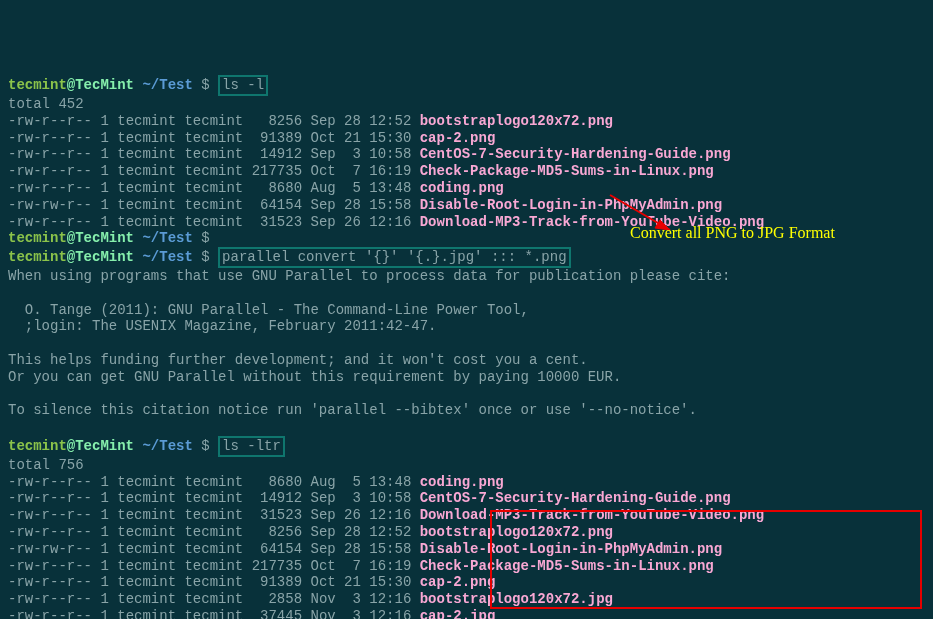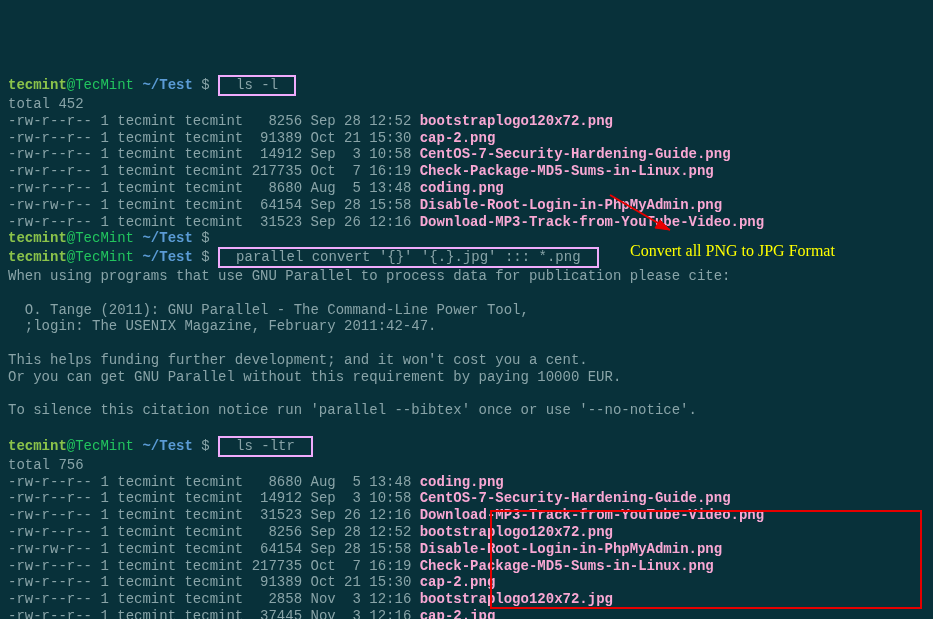--- a/index.html
+++ b/index.html
@@ -14,31 +14,31 @@
       line-height: 1.2;
       color: #89a4a8;
       padding: 8px;
       white-space: pre;
       overflow: hidden;
       width: 933px;
       height: 619px;
       position: relative;
     }
     .user { color: #8bc34a; font-weight: bold; }
-    .host { color: #22c55e; font-weight: normal; }
+    .host { color: #86efac; font-weight: bold; }
     .colon { color: #89a4a8; }
     .path { color: #5b9bd5; font-weight: bold; }
     .dollar { color: #89a4a8; }
     .cmd { color: #89a4a8; }
     .file { color: #f9a8d4; font-weight: bold; }
     .line { display: block; }
     .normal { color: #89a4a8; }
     .red-box {
-      border: 2px solid #f0abfc;
-      padding: 0 16px;
+      border: 2px solid #0f766e;
+      padding: 0 2px;
       display: inline-block;
     }
     .annotation {
       position: absolute;
       color: #ffff00;
       font-family: 'Times New Roman', serif;
       font-size: 16px;
       font-weight: normal;
     }
     .arrow {
@@ -57,18 +57,18 @@
 
 
 
 <div id="terminal"><span class="line"><span class="user">tecmint</span><span class="host">@TecMint</span><span class="colon"> </span><span class="path">~/Test</span><span class="dollar"> $ </span><span class="red-box cmd">ls -l</span></span><span class="line normal">total 452</span><span class="line"><span class="normal">-rw-r--r-- </span><span class="normal">1 </span><span class="normal">tecmint </span><span class="normal">tecmint</span><span class="normal">   8256 </span><span class="normal">Sep 28 12:52 </span><span class="file">bootstraplogo120x72.png</span></span><span class="line"><span class="normal">-rw-r--r-- </span><span class="normal">1 </span><span class="normal">tecmint </span><span class="normal">tecmint</span><span class="normal">  91389 </span><span class="normal">Oct 21 15:30 </span><span class="file">cap-2.png</span></span><span class="line"><span class="normal">-rw-r--r-- </span><span class="normal">1 </span><span class="normal">tecmint </span><span class="normal">tecmint</span><span class="normal">  14912 </span><span class="normal">Sep  3 10:58 </span><span class="file">CentOS-7-Security-Hardening-Guide.png</span></span><span class="line"><span class="normal">-rw-r--r-- </span><span class="normal">1 </span><span class="normal">tecmint </span><span class="normal">tecmint</span><span class="normal"> 217735 </span><span class="normal">Oct  7 16:19 </span><span class="file">Check-Package-MD5-Sums-in-Linux.png</span></span><span class="line"><span class="normal">-rw-r--r-- </span><span class="normal">1 </span><span class="normal">tecmint </span><span class="normal">tecmint</span><span class="normal">   8680 </span><span class="normal">Aug  5 13:48 </span><span class="file">coding.png</span></span><span class="line"><span class="normal">-rw-rw-r-- </span><span class="normal">1 </span><span class="normal">tecmint </span><span class="normal">tecmint</span><span class="normal">  64154 </span><span class="normal">Sep 28 15:58 </span><span class="file">Disable-Root-Login-in-PhpMyAdmin.png</span></span><span class="line"><span class="normal">-rw-r--r-- </span><span class="normal">1 </span><span class="normal">tecmint </span><span class="normal">tecmint</span><span class="normal">  31523 </span><span class="normal">Sep 26 12:16 </span><span class="file">Download-MP3-Track-from-YouTube-Video.png</span></span><span class="line"><span class="user">tecmint</span><span class="host">@TecMint</span><span class="colon"> </span><span class="path">~/Test</span><span class="dollar"> $ </span></span><span class="line"><span class="user">tecmint</span><span class="host">@TecMint</span><span class="colon"> </span><span class="path">~/Test</span><span class="dollar"> $ </span><span class="red-box cmd">parallel convert '{}' '{.}.jpg' ::: *.png</span></span><span class="line normal">When using programs that use GNU Parallel to process data for publication please cite:</span><span class="line normal"> </span><span class="line normal">  O. Tange (2011): GNU Parallel - The Command-Line Power Tool,</span><span class="line normal">  ;login: The USENIX Magazine, February 2011:42-47.</span><span class="line normal"> </span><span class="line normal">This helps funding further development; and it won't cost you a cent.</span><span class="line normal">Or you can get GNU Parallel without this requirement by paying 10000 EUR.</span><span class="line normal"> </span><span class="line normal">To silence this citation notice run 'parallel --bibtex' once or use '--no-notice'.</span><span class="line normal"> </span><span class="line"><span class="user">tecmint</span><span class="host">@TecMint</span><span class="colon"> </span><span class="path">~/Test</span><span class="dollar"> $ </span><span class="red-box cmd">ls -ltr</span></span><span class="line normal">total 756</span><span class="line"><span class="normal">-rw-r--r-- </span><span class="normal">1 </span><span class="normal">tecmint </span><span class="normal">tecmint</span><span class="normal">   8680 </span><span class="normal">Aug  5 13:48 </span><span class="file">coding.png</span></span><span class="line"><span class="normal">-rw-r--r-- </span><span class="normal">1 </span><span class="normal">tecmint </span><span class="normal">tecmint</span><span class="normal">  14912 </span><span class="normal">Sep  3 10:58 </span><span class="file">CentOS-7-Security-Hardening-Guide.png</span></span><span class="line"><span class="normal">-rw-r--r-- </span><span class="normal">1 </span><span class="normal">tecmint </span><span class="normal">tecmint</span><span class="normal">  31523 </span><span class="normal">Sep 26 12:16 </span><span class="file">Download-MP3-Track-from-YouTube-Video.png</span></span><span class="line"><span class="normal">-rw-r--r-- </span><span class="normal">1 </span><span class="normal">tecmint </span><span class="normal">tecmint</span><span class="normal">   8256 </span><span class="normal">Sep 28 12:52 </span><span class="file">bootstraplogo120x72.png</span></span><span class="line"><span class="normal">-rw-rw-r-- </span><span class="normal">1 </span><span class="normal">tecmint </span><span class="normal">tecmint</span><span class="normal">  64154 </span><span class="normal">Sep 28 15:58 </span><span class="file">Disable-Root-Login-in-PhpMyAdmin.png</span></span><span class="line"><span class="normal">-rw-r--r-- </span><span class="normal">1 </span><span class="normal">tecmint </span><span class="normal">tecmint</span><span class="normal"> 217735 </span><span class="normal">Oct  7 16:19 </span><span class="file">Check-Package-MD5-Sums-in-Linux.png</span></span><span class="line"><span class="normal">-rw-r--r-- </span><span class="normal">1 </span><span class="normal">tecmint </span><span class="normal">tecmint</span><span class="normal">  91389 </span><span class="normal">Oct 21 15:30 </span><span class="file">cap-2.png</span></span><span class="line"><span class="normal">-rw-r--r-- </span><span class="normal">1 </span><span class="normal">tecmint </span><span class="normal">tecmint</span><span class="normal">   2858 </span><span class="normal">Nov  3 12:16 </span><span class="file">bootstraplogo120x72.jpg</span></span><span class="line"><span class="normal">-rw-r--r-- </span><span class="normal">1 </span><span class="normal">tecmint </span><span class="normal">tecmint</span><span class="normal">  37445 </span><span class="normal">Nov  3 12:16 </span><span class="file">cap-2.jpg</span></span></div>
 
 <svg class="arrow" style="left:605px; top:190px;" width="80" height="50">
   <line x1="5" y1="5" x2="65" y2="40" stroke="#e60000" stroke-width="2"></line>
   <polygon points="65,40 55,30 50,38" fill="#e60000"></polygon>
 </svg>
 
-<div class="annotation" style="left:630px; top:241px;">Convert all PNG to JPG Format</div>
+<div class="annotation" style="left:630px; top:223px;">Convert all PNG to JPG Format</div>
 
 <div class="big-box" style="left:490px; top:510px; width:432px; height:99px;"></div>
 
 
 
 
 </body></html>

